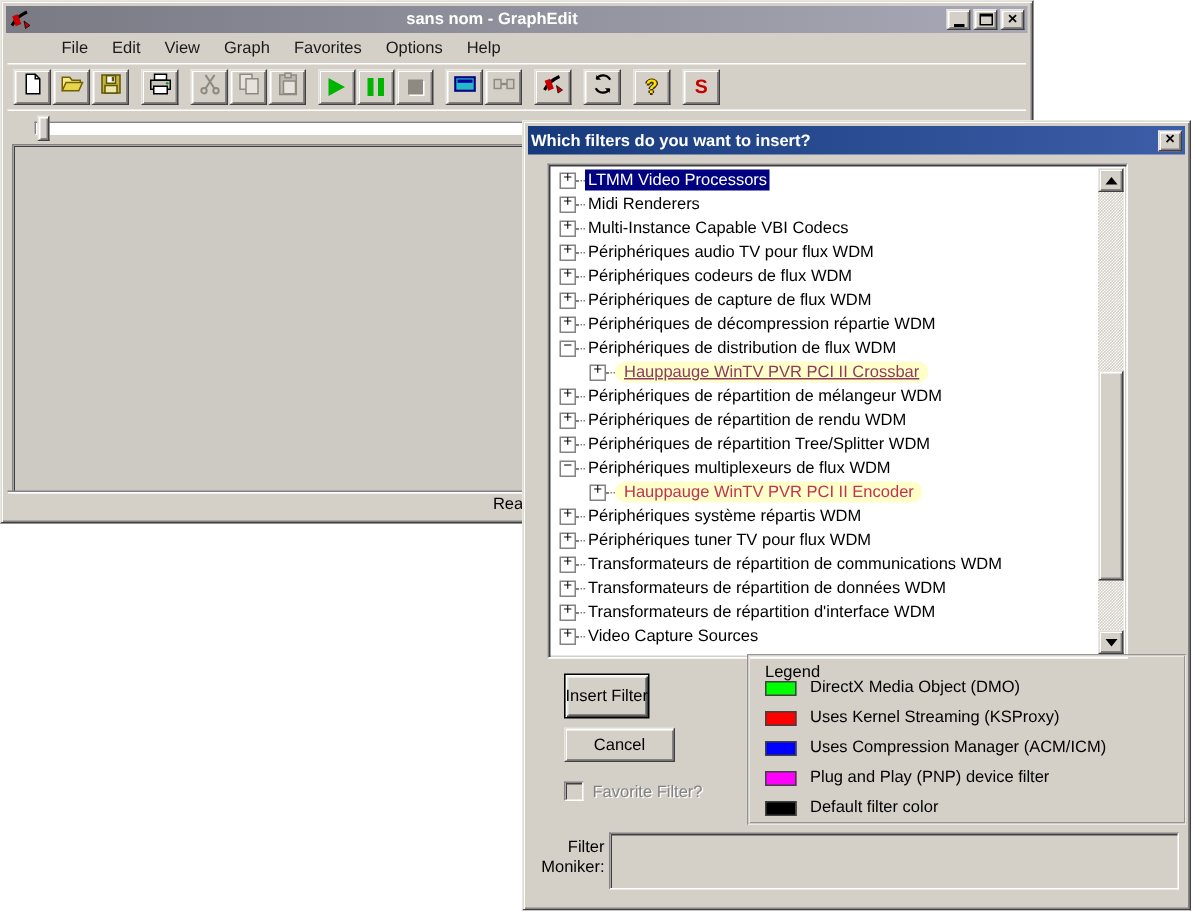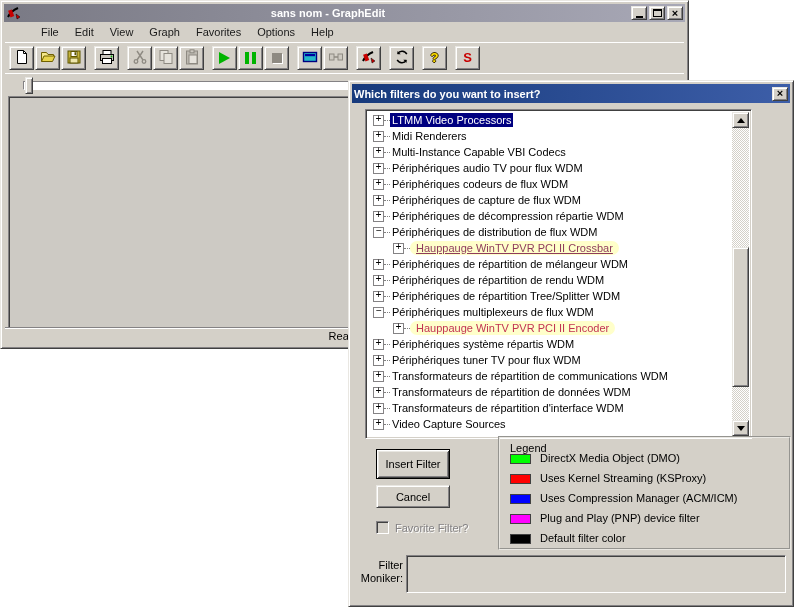--- a/index.html
+++ b/index.html
@@ -84,21 +84,21 @@
     background-color:#D4D0C8;
     background-image:linear-gradient(45deg,#fff 25%,transparent 25%,transparent 75%,#fff 75%),
       linear-gradient(45deg,#fff 25%,transparent 25%,transparent 75%,#fff 75%);
     background-size:2px 2px; background-position:0 0,1px 1px; }
   .sbtn { position:absolute; left:0; width:17px; height:16px; display:flex; align-items:center; justify-content:center; }
   .arr-up { width:0;height:0;border-left:4px solid transparent;border-right:4px solid transparent;border-bottom:5px solid #000; }
   .arr-dn { width:0;height:0;border-left:4px solid transparent;border-right:4px solid transparent;border-top:5px solid #000; }
   #sthumb { position:absolute; left:0; top:135px; width:17px; height:140px; }
 
   
-  #insert-btn { position:absolute; left:27px; top:368px; width:74px; height:30px;
+  #insert-btn { position:absolute; left:27px; top:368px; width:57px; height:30px;
     background:#D4D0C8; border:1px solid #000;
     box-shadow: inset 1px 1px 0 #fff, inset -1px -1px 0 #404040, inset 2px 2px 0 #E9E7E2, inset -2px -2px 0 #848284;
     display:flex; align-items:center; justify-content:center; }
   #cancel-btn { position:absolute; left:27px; top:404px; width:74px; height:23px;
     display:flex; align-items:center; justify-content:center; }
   #fav-row { position:absolute; left:27px; top:440px; display:flex; align-items:center; gap:6px; }
   #fav-check { width:13px; height:13px; background:#D4D0C8; }
   .disabled-text { color:#848284; text-shadow:1px 1px 0 #fff; }
 
   #legend-box { position:absolute; left:149px; top:355px; width:293px; height:114px;

